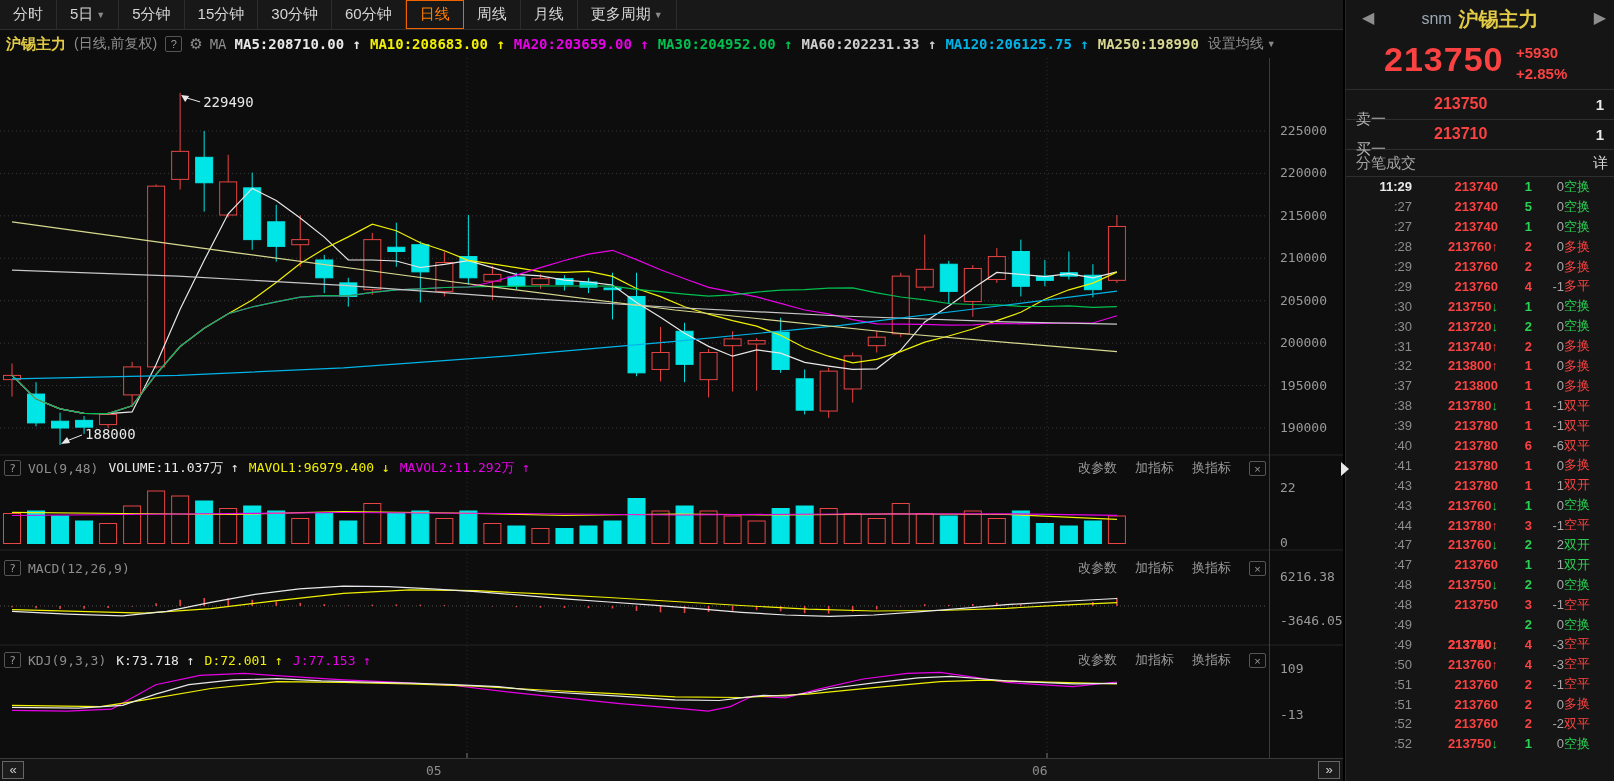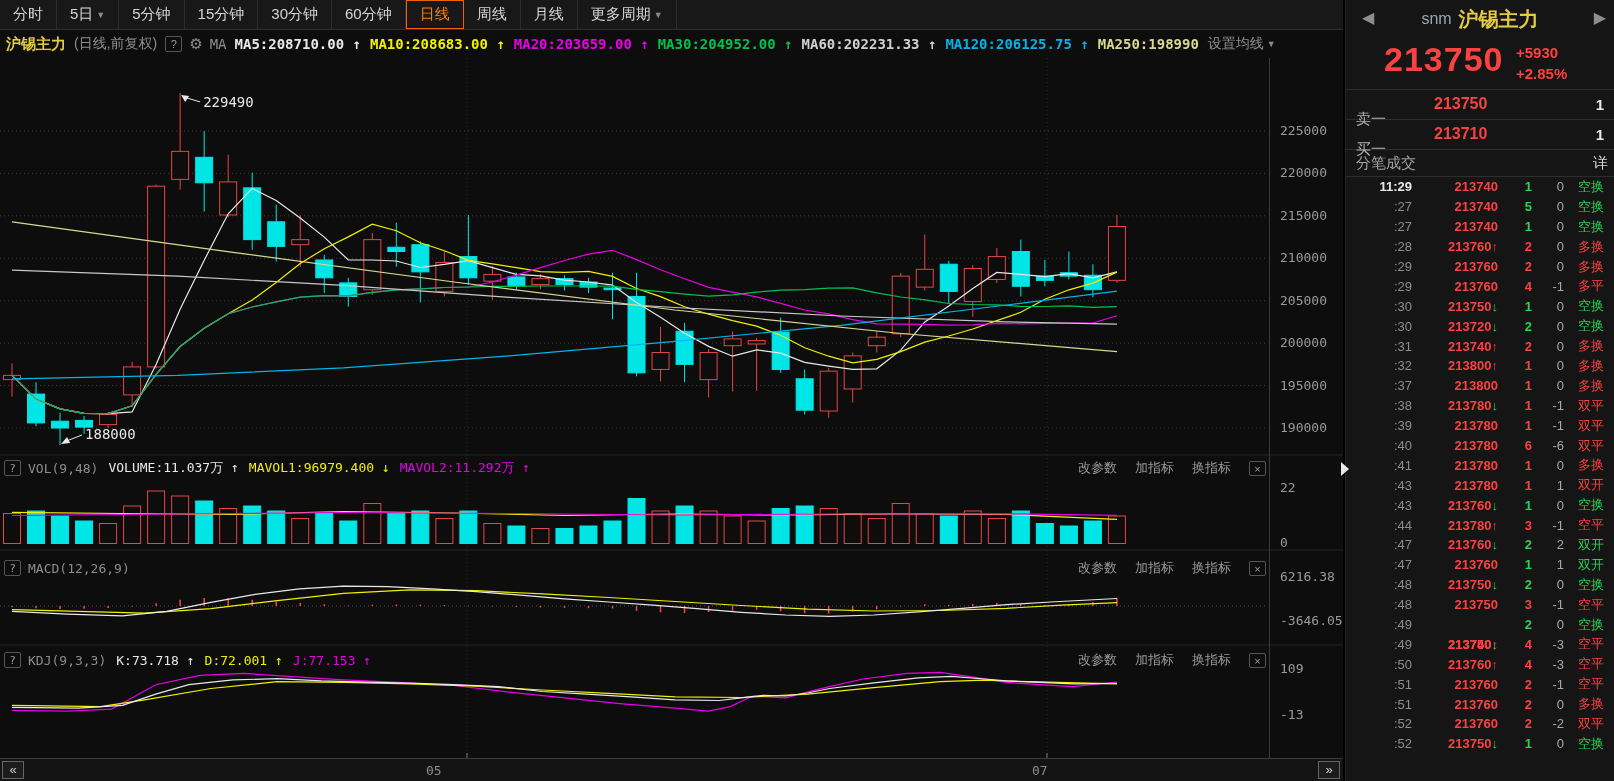--- a/index.html
+++ b/index.html
@@ -65,21 +65,21 @@
 #sb-ticks-title{position:relative;height:27px;border-bottom:1px solid #2e2e2e;font-size:15px}
 #sb-ticks-title .tt{position:absolute;left:10px;top:4px;color:#a3a3a3}
 #sb-ticks-title .detail{position:absolute;right:6px;top:4px;color:#d8d8d8;cursor:pointer}
 #tick-header{display:flex;height:22px;align-items:center;color:#8d8d8d;font-size:13px;padding-left:4px}
 #tick-list{position:relative}
 .trow{display:flex;height:19.9px;align-items:center;font-size:13px;padding-left:4px;cursor:default}
 .c-t{width:62px;text-align:right;color:#8d8d8d}
 .c-p{width:86px;text-align:right;font-weight:bold}
 .c-v{width:34px;text-align:right;font-weight:bold}
 .c-c{width:32px;text-align:right;color:#a8a8a8}
-.c-o{width:42px;text-align:right;padding-right:2px}
+.c-o{width:42px;padding-right:2px}
 .h-t{width:62px;text-align:right}
 .h-p{width:86px;text-align:right}
 .h-v{width:34px;text-align:right;letter-spacing:-1px}
 .h-c{width:32px;text-align:right;letter-spacing:-1px}
 .h-o{width:42px;text-align:right;padding-right:2px}
 </style>
 </head>
 <body>
 
 <div id="app">
@@ -515,21 +515,21 @@
       <span>加指标</span>
       <span>换指标</span>
       <span class="pclose">×</span>
     </span>
   </div>
 
   <div id="xaxis">
     <span class="nav-box" style="left:2px">«</span>
     <span class="nav-box" style="left:1318px">»</span>
   <span class="xlab" style="left: 426px;">05</span>
-      <span class="xlab" style="left: 1032px;">07</span>
+      <span class="xlab" style="left: 1032px;">06</span>
     </div>
 
   <div id="divider"></div>
   <div id="collapse-arrow"></div>
 
   <div id="sidebar">
     <div id="sb-head">
       <span class="sb-nav" style="left:16px">◀</span>
       <span id="sb-code">snm</span>
       <span id="sb-name">沪锡主力</span>

